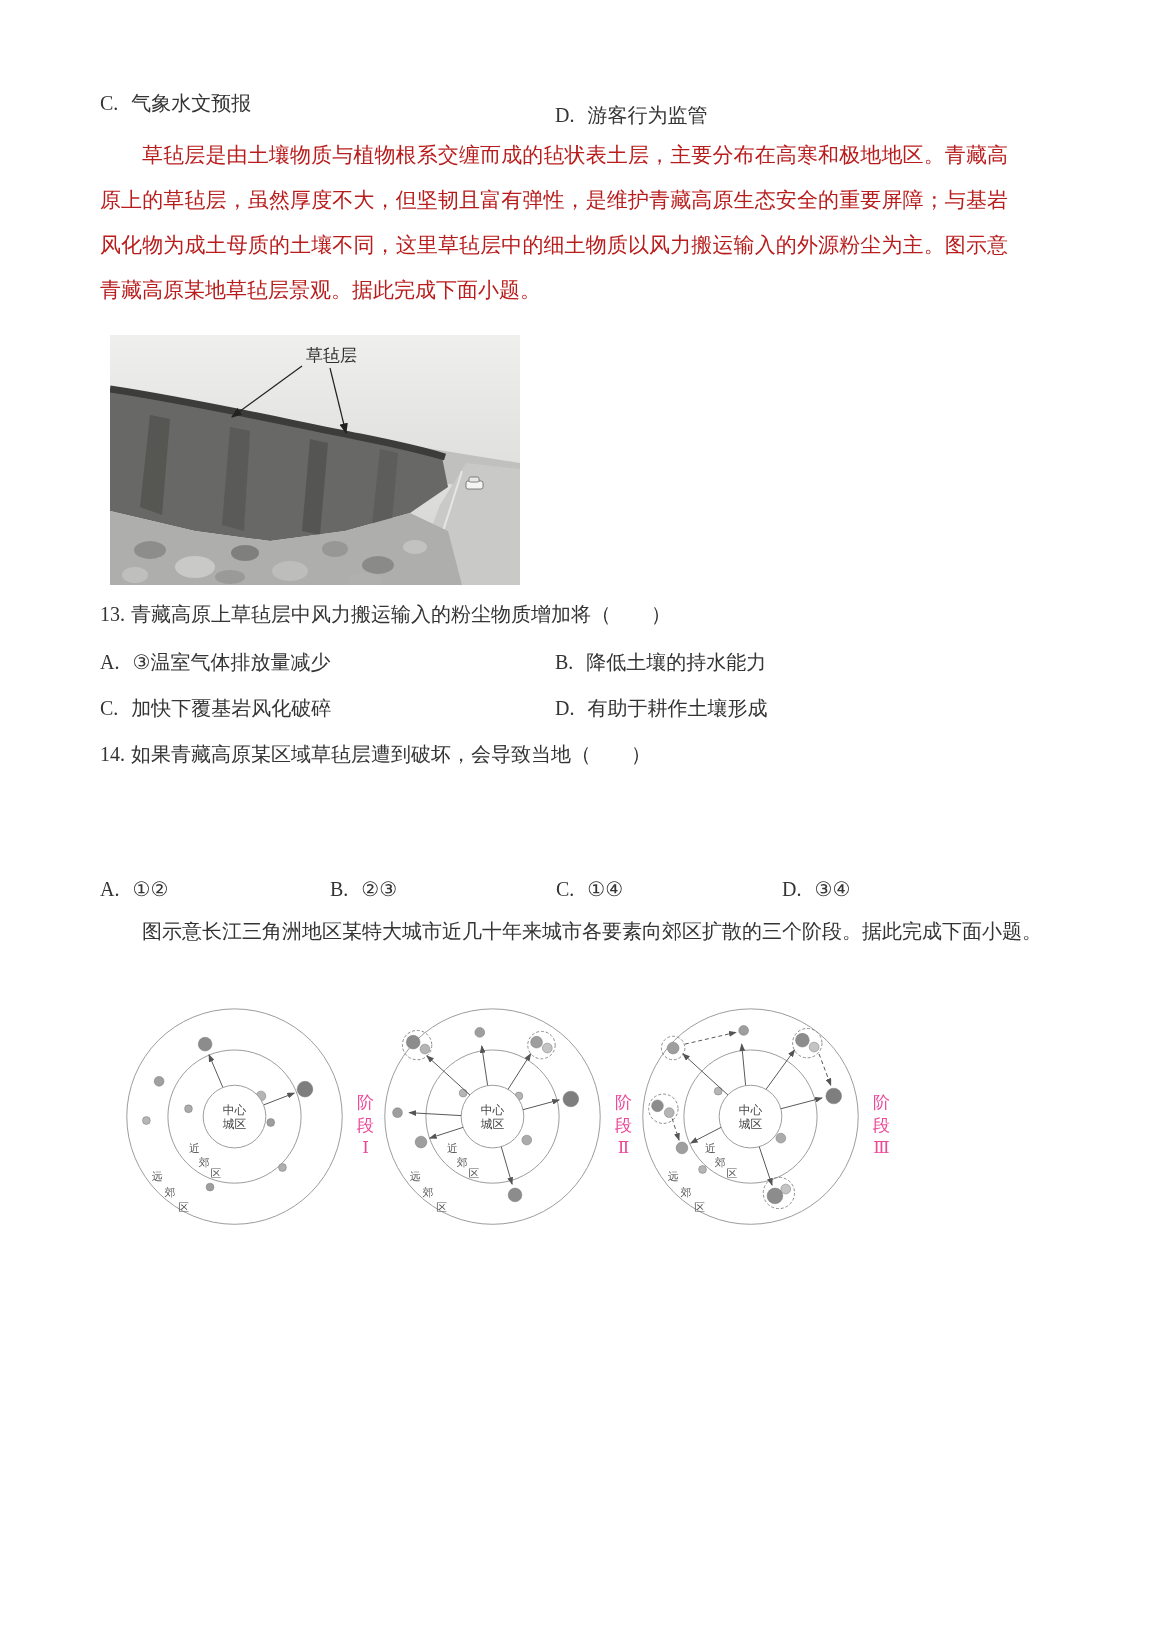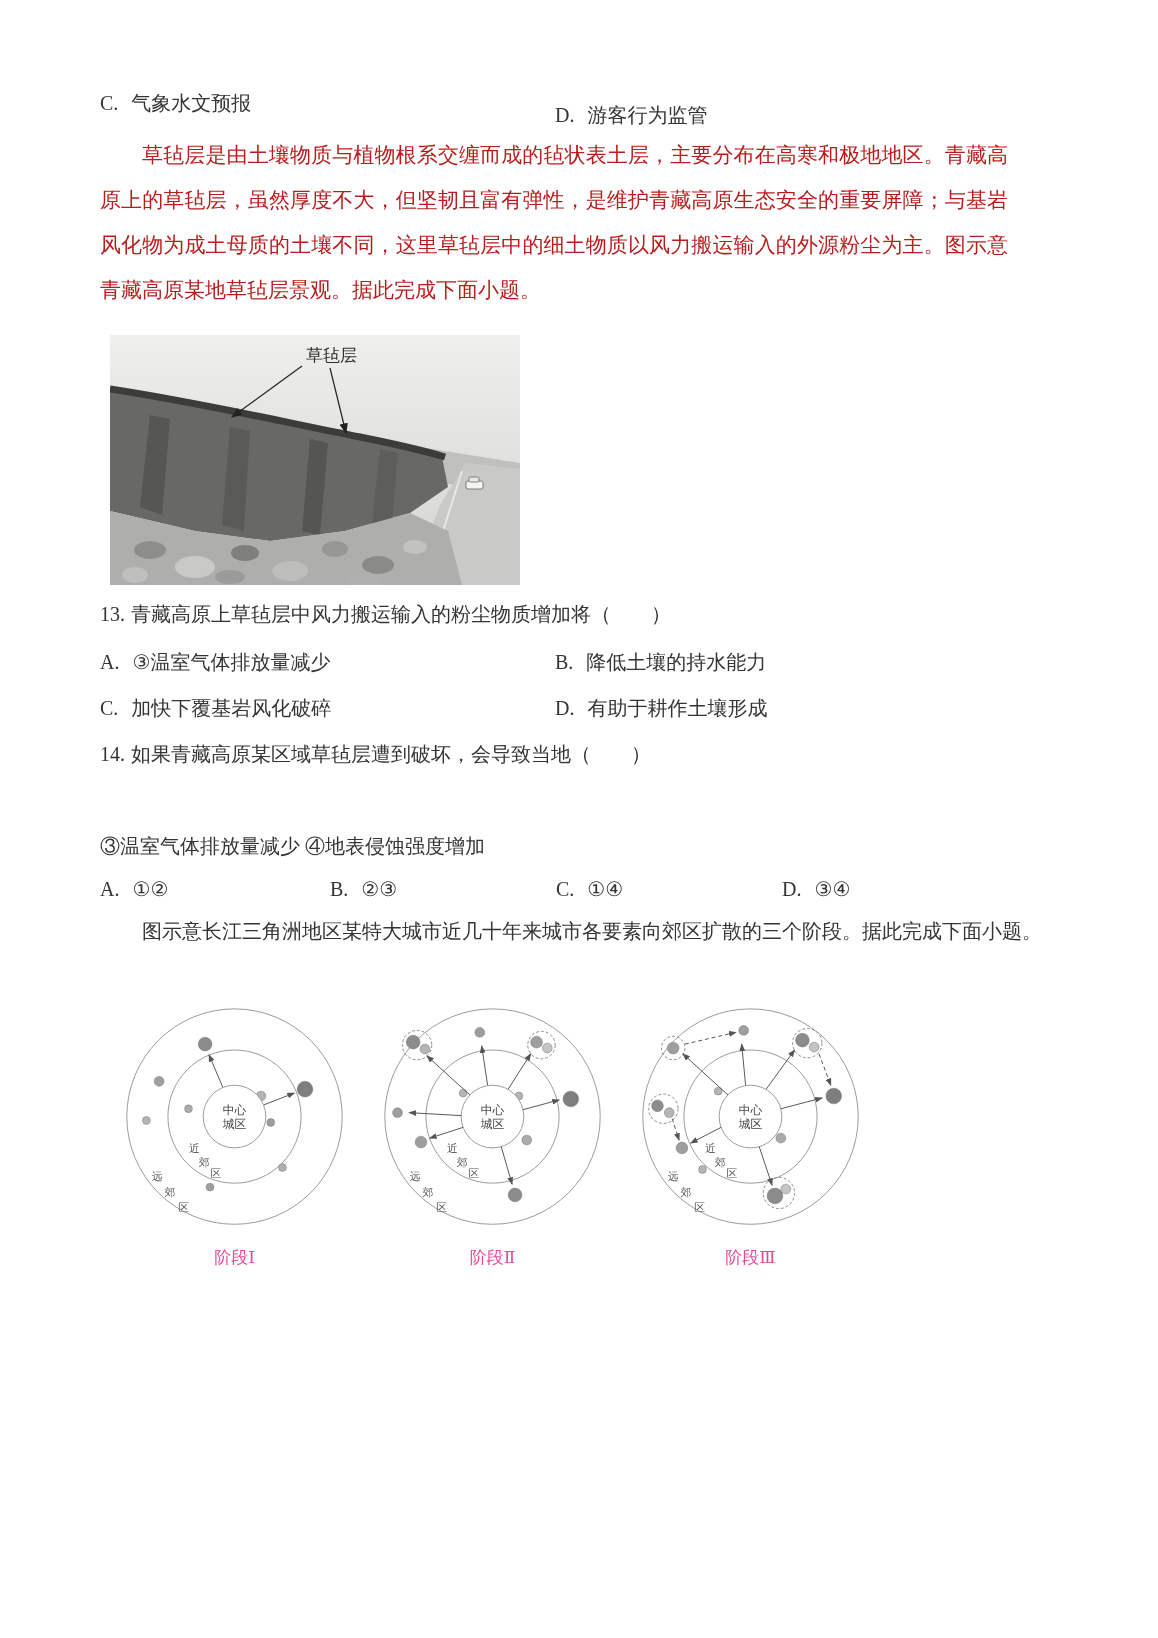--- a/index.html
+++ b/index.html
@@ -10,21 +10,21 @@
   }
   .abs { position:absolute; }
   .txt { font-size:20px; white-space:nowrap; color:#343434; }
   .olabel { margin-right:13px; }
   .qnum  { margin-right:6px; }
   .para  {
     font-size:21px; line-height:45px; text-align:justify; text-indent:2em; color:#b91c1c;
   }
   .indent1 { padding-left:42px; }
   .photo-frame { width:410px; height:250px; }
-  .stage { width:245px; display:flex; flex-direction:column; align-items:center; }
+  .stage { width:245px; display:flex; flex-direction:row; align-items:center; }
   .stage-label { font-size:17px; color:#ec4899; margin-top:4px; text-align:center; }
 </style>
 </head>
 <body>
 
 <div class="page">
 
   <span class="abs txt" style="left:100px;top:90px">
     <span class="olabel">C.</span><span>气象水文预报</span>
   </span>
@@ -88,21 +88,20 @@
   <span class="abs txt" style="left:100px;top:695px">
     <span class="olabel">C.</span><span>加快下覆基岩风化破碎</span>
   </span>
   <span class="abs txt" style="left:555px;top:695px">
     <span class="olabel">D.</span><span>有助于耕作土壤形成</span>
   </span>
 
   <span class="abs txt" style="left:100px;top:741px">
     <span class="qnum">14.</span><span>如果青藏高原某区域草毡层遭到破坏，会导致当地（　　）</span>
   </span>
-  <span class="abs txt" style="left:100px;top:833px">③温室气体排放量减少 ④地表侵蚀强度增加</span>
 
   <span class="abs txt" style="left:100px;top:877px">
     <span class="olabel">A.</span><span>①②</span>
   </span>
   <span class="abs txt" style="left:330px;top:877px">
     <span class="olabel">B.</span><span>②③</span>
   </span>
   <span class="abs txt" style="left:556px;top:877px">
     <span class="olabel">C.</span><span>①④</span>
   </span>

